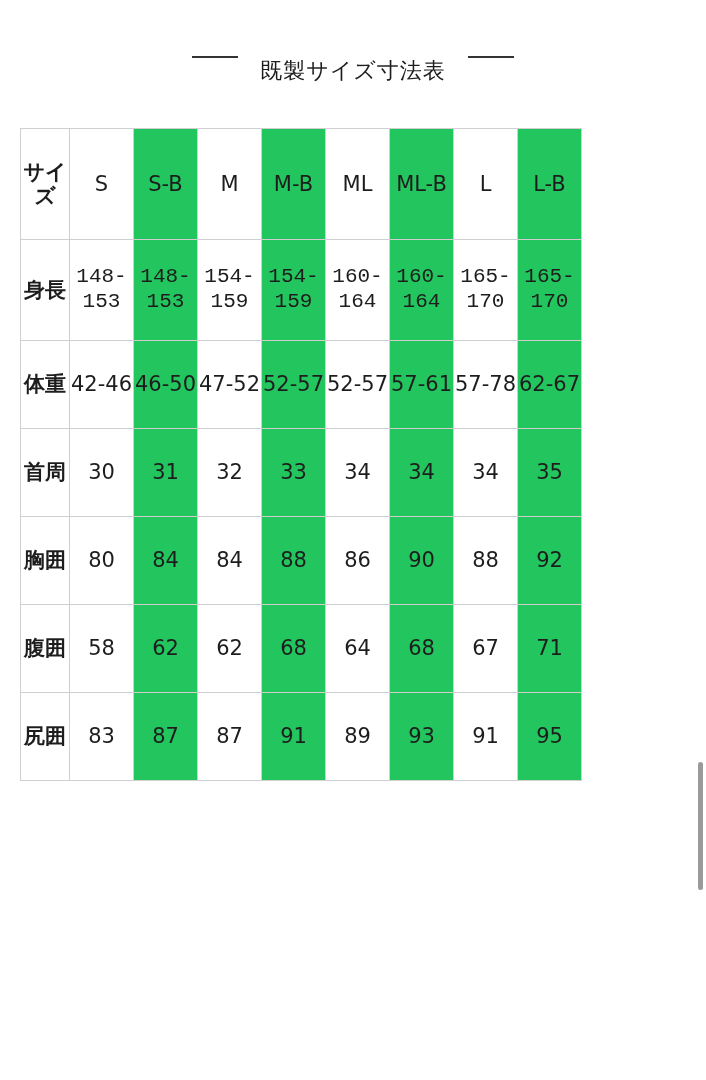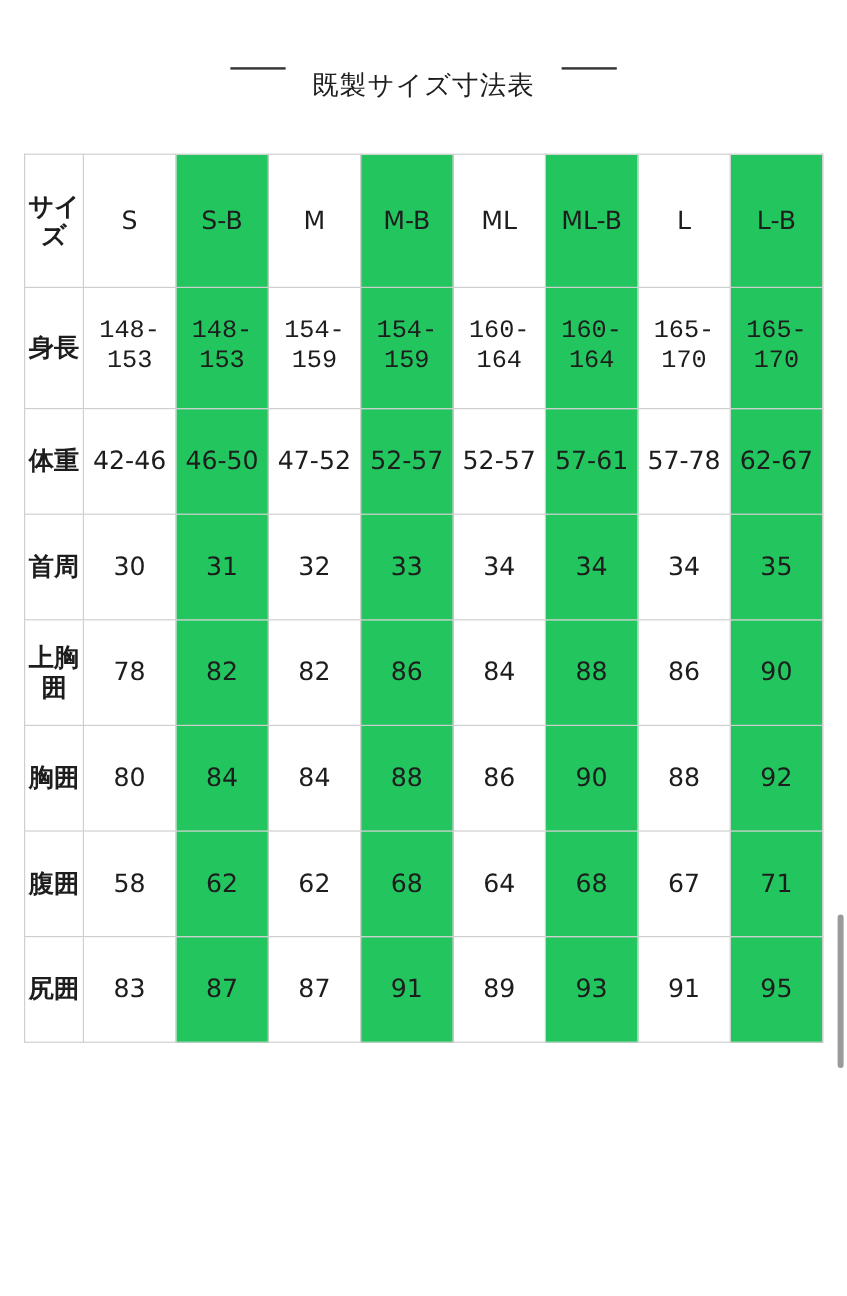--- a/index.html
+++ b/index.html
@@ -41,21 +41,21 @@
     color: #1d1d1d;
     font-family: "DejaVu Sans", "Liberation Sans", sans-serif;
     font-weight: 400;
   }
   .table-wrap {
     padding: 32px 20px 0 20px;
     box-sizing: border-box;
   }
   table.size-table {
     border-collapse: collapse;
-    width: 666px;
+    width: 562px;
     table-layout: fixed;
     background: #ffffff;
     padding-left: 24px;
   }
   table.size-table td {
     border: 1px solid #cfcfcf;
     text-align: center;
     vertical-align: middle;
     font-size: 21px;
     color: #1d1d1d;
@@ -176,31 +176,20 @@
             <td class="cell">30</td>
             <td class="cell tint">31</td>
             <td class="cell">32</td>
             <td class="cell tint">33</td>
             <td class="cell">34</td>
             <td class="cell tint">34</td>
             <td class="cell">34</td>
             <td class="cell tint">35</td>
           </tr>
           <tr>
-            <td class="rowhead">上胸囲</td>
-            <td class="cell">78</td>
-            <td class="cell tint">82</td>
-            <td class="cell">82</td>
-            <td class="cell tint">86</td>
-            <td class="cell">84</td>
-            <td class="cell tint">88</td>
-            <td class="cell">86</td>
-            <td class="cell tint">90</td>
-          </tr>
-          <tr>
             <td class="rowhead">胸囲</td>
             <td class="cell">80</td>
             <td class="cell tint">84</td>
             <td class="cell">84</td>
             <td class="cell tint">88</td>
             <td class="cell">86</td>
             <td class="cell tint">90</td>
             <td class="cell">88</td>
             <td class="cell tint">92</td>
           </tr>

